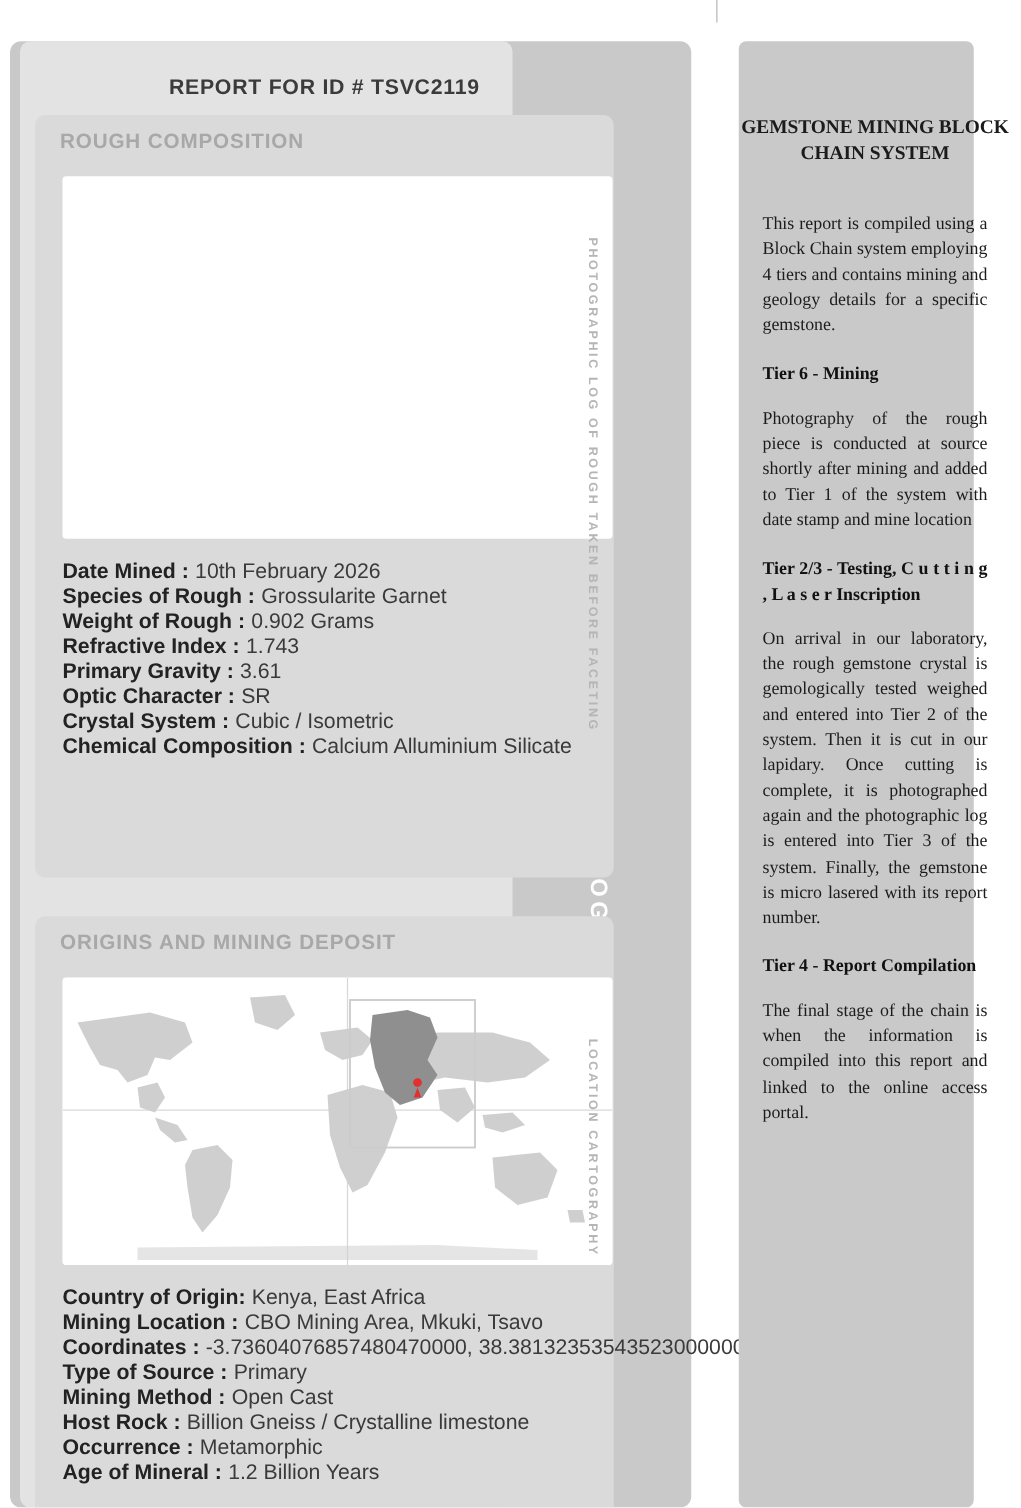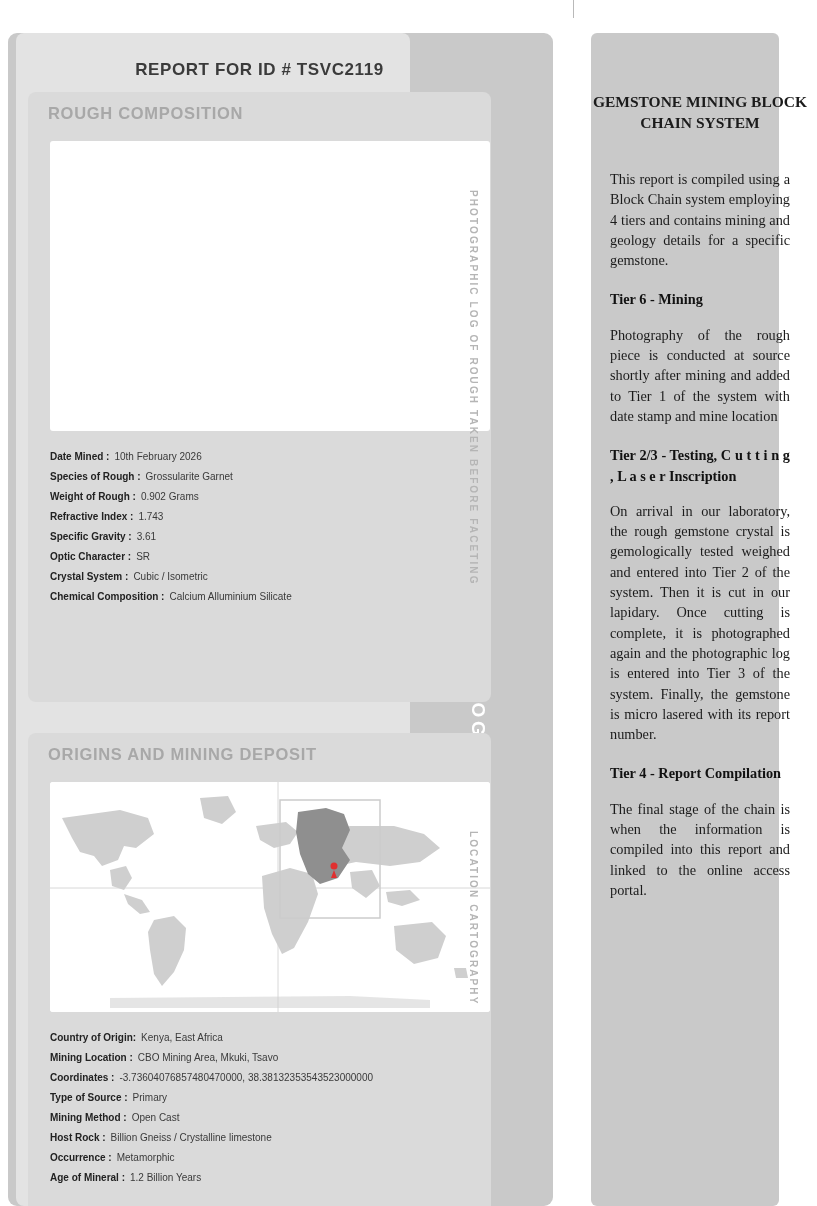--- a/index.html
+++ b/index.html
@@ -99,21 +99,21 @@
     font-weight: bold;
   }
 
   
   .details {
     position: absolute;
     left: 22px;
     width: 440px;
   }
   .detail-row {
-    font-size: 10px;
+    font-size: 17px;
     line-height: 20px;
     color: #2f2f2f;
     white-space: nowrap;
   }
   .detail-row .k {
     font-weight: bold;
     color: #222222;
   }
   .detail-row .v {
     color: #3a3a3a;
@@ -195,21 +195,21 @@
           <div class="detail-row">
             <span class="k">Species of Rough :</span><span class="v">Grossularite Garnet</span>
           </div>
           <div class="detail-row">
             <span class="k">Weight of Rough :</span><span class="v">0.902 Grams</span>
           </div>
           <div class="detail-row">
             <span class="k">Refractive Index :</span><span class="v">1.743</span>
           </div>
           <div class="detail-row">
-            <span class="k">Specific Gravity :</span><span class="v">3.61</span>
+            <span class="k">Primary Gravity :</span><span class="v">3.61</span>
           </div>
           <div class="detail-row">
             <span class="k">Optic Character :</span><span class="v">SR</span>
           </div>
           <div class="detail-row">
             <span class="k">Crystal System :</span><span class="v">Cubic / Isometric</span>
           </div>
           <div class="detail-row">
             <span class="k">Chemical Composition :</span><span class="v">Calcium Alluminium Silicate</span>
           </div>

